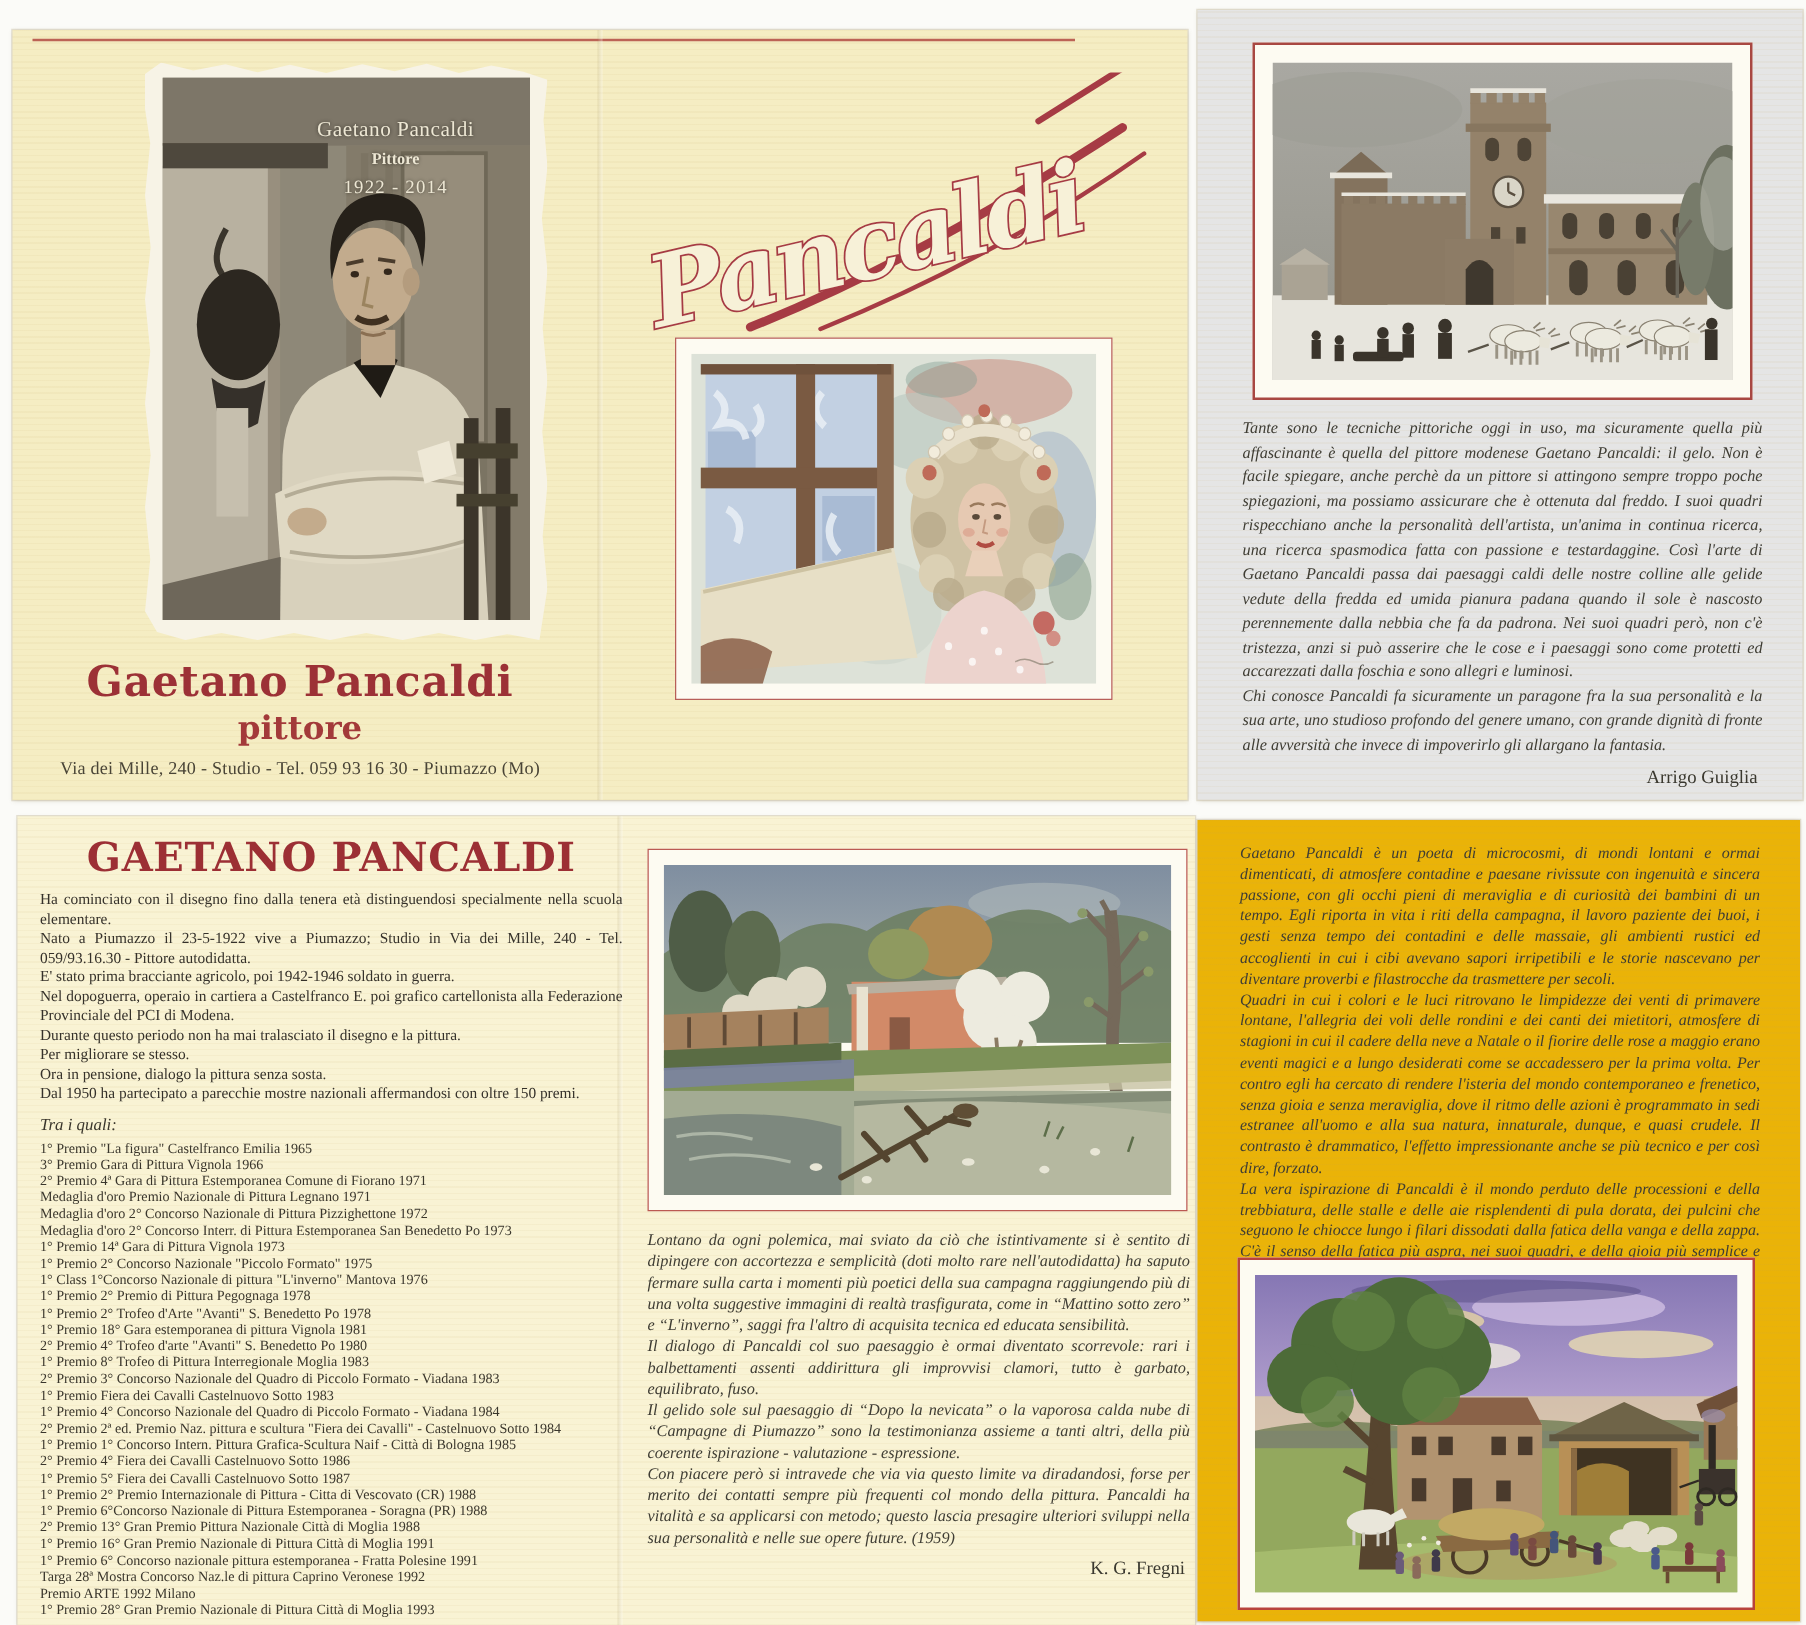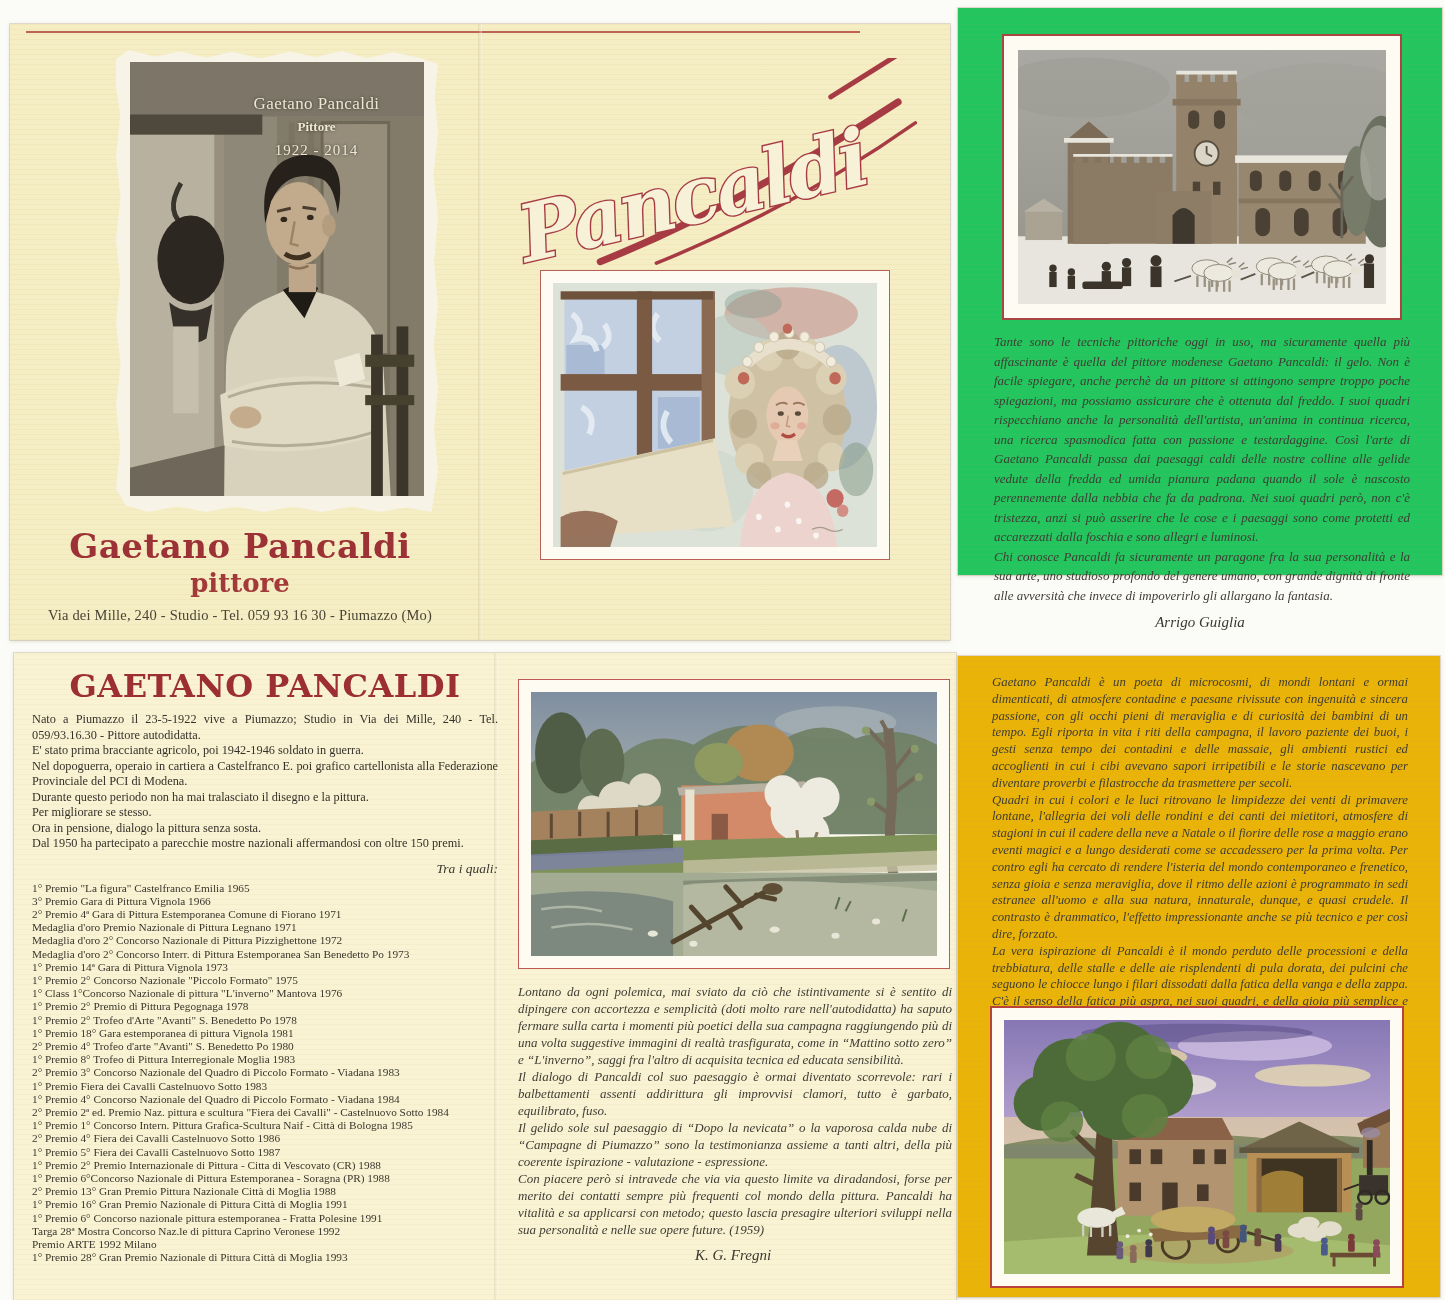--- a/index.html
+++ b/index.html
@@ -4,21 +4,21 @@
 <style>
   html,body { margin:0; padding:0; }
   body { width:1445px; height:1300px; position:relative; background:#fbfbf8;
          font-family:"Liberation Serif","DejaVu Serif",serif; }
   #canvas { position:absolute; inset:0; width:1445px; height:1300px; overflow:hidden; }
 
   .sheet { position:absolute; box-shadow:0 0 0 1px rgba(175,160,120,.3), 0 1px 4px rgba(120,110,80,.25); }
   .sheet::before { content:""; position:absolute; inset:0; pointer-events:none;
      background:repeating-linear-gradient(0deg, rgba(190,160,90,.07) 0 1px, transparent 1px 5px); }
   #sheetA { left:10px; top:24px;  width:940px; height:616px; background:#f5edc3; }
-  #sheetB { left:958px; top:8px;  width:484px; height:567px; background:#22c55e; }
+  #sheetB { left:958px; top:8px;  width:484px; height:632px; background:#e5e5e5; }
   #sheetC { left:14px;  top:653px; width:942px; height:647px; background:#f9f3d4; }
   #sheetD { left:958px; top:656px; width:482px; height:641px; background:#eab308; }
 
   .fold { position:absolute; top:0; bottom:0; width:4px;
      background:linear-gradient(90deg, rgba(150,130,80,.16), rgba(255,255,255,.35)); }
 
   .topline { position:absolute; left:16px; right:90px; top:7px; height:2px; background:#b24a42; opacity:.85; }
 
   
   #photo { position:absolute; left:106px; top:26px; width:322px; height:462px;
@@ -52,29 +52,29 @@
 
   
   .essay-block { position:absolute; }
   #geloText     { left:36px;  top:324px; width:416px; }
   #fregniText   { left:504px; top:330px; width:434px; }
   #manfrediText { left:34px;  top:18px;  width:416px; }
   .essay { font-style:italic; font-size:13px; line-height:19.5px; text-align:justify;
            color:#3f3d34; margin:0; }
   #fregniText   .essay { font-size:13px;   line-height:17px; }
   #manfrediText .essay { font-size:12.8px; line-height:16.8px; }
-  .sig { font-style:italic; font-size:15px; text-align:center; margin-top:9px; color:#3a382f; padding-right:4px; }
+  .sig { font-size:15px; text-align:right; margin-top:9px; color:#3a382f; padding-right:4px; }
 
   
   #bioCol { position:absolute; left:18px; top:14px; width:466px; }
   .bio-heading { font-family:"DejaVu Serif",serif; font-weight:bold; font-size:32px;
      color:#9c2f34; text-align:center; letter-spacing:.5px; }
   .bio-para { font-size:12.3px; line-height:15.5px; text-align:justify; color:#35312a; margin:0; }
   .bio-paras { margin-top:7px; }
-  .list-intro { text-align:right; font-style:italic; font-size:13.5px; color:#3a362c; margin:9px 0 5px 0; }
+  .list-intro { text-align:left; font-style:italic; font-size:13.5px; color:#3a362c; margin:9px 0 5px 0; }
   .prize { font-size:11.3px; line-height:13.2px; color:#3a362c; white-space:nowrap; }
 </style>
 </head>
 <body>
 
 <div id="canvas">
 
   <div class="sheet" id="sheetA">
     <div class="topline"></div>
     <div class="fold" style="left:468px"></div>
@@ -313,20 +313,21 @@
       <div class="sig">Arrigo Guiglia</div>
     </div>
   </div>
 
   <div class="sheet" id="sheetC">
     <div class="fold" style="left:480px"></div>
 
     <div id="bioCol">
       <div class="bio-heading">GAETANO PANCALDI</div>
       <div class="bio-paras">
+          <div class="bio-para">Ha cominciato con il disegno fino dalla tenera età distinguendosi specialmente nella scuola elementare.</div>
           <div class="bio-para">Nato a Piumazzo il 23-5-1922 vive a Piumazzo; Studio in Via dei Mille, 240 - Tel. 059/93.16.30 - Pittore autodidatta.</div>
           <div class="bio-para">E' stato prima bracciante agricolo, poi 1942-1946 soldato in guerra.</div>
           <div class="bio-para">Nel dopoguerra, operaio in cartiera a Castelfranco E. poi grafico cartellonista alla Federazione Provinciale del PCI di Modena.</div>
           <div class="bio-para">Durante questo periodo non ha mai tralasciato il disegno e la pittura.</div>
           <div class="bio-para">Per migliorare se stesso.</div>
           <div class="bio-para">Ora in pensione, dialogo la pittura senza sosta.</div>
           <div class="bio-para">Dal 1950 ha partecipato a parecchie mostre nazionali affermandosi con oltre 150 premi.</div>
         </div>
       <div class="list-intro">Tra i quali:</div>
       <div>

